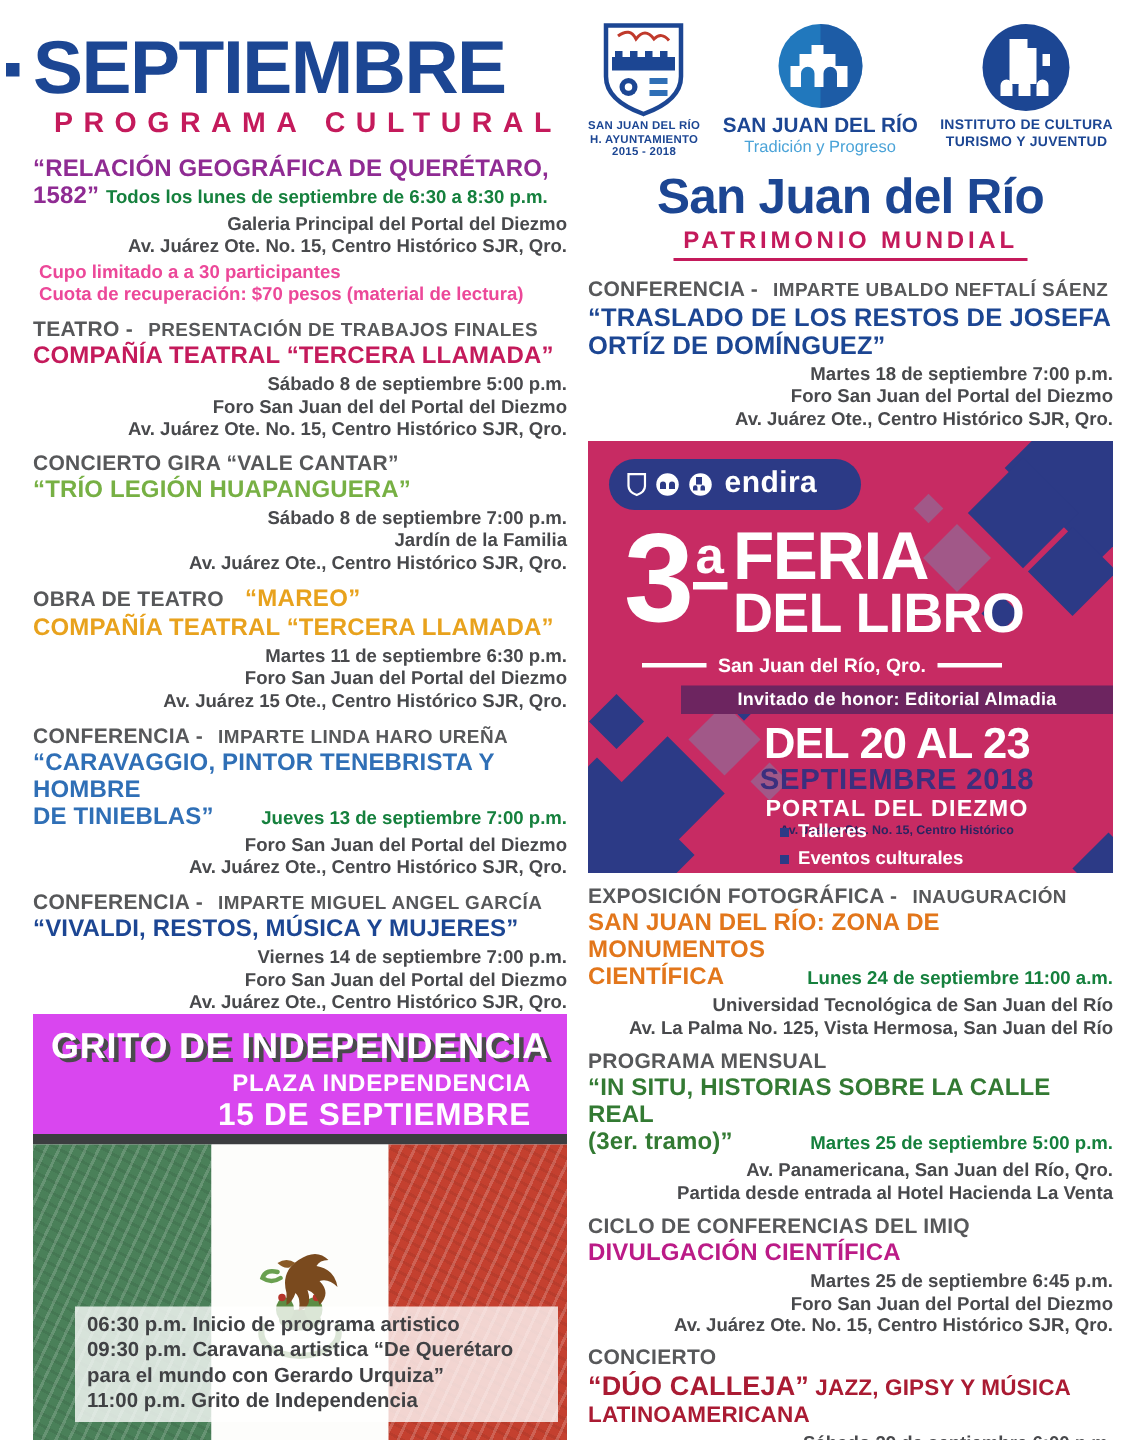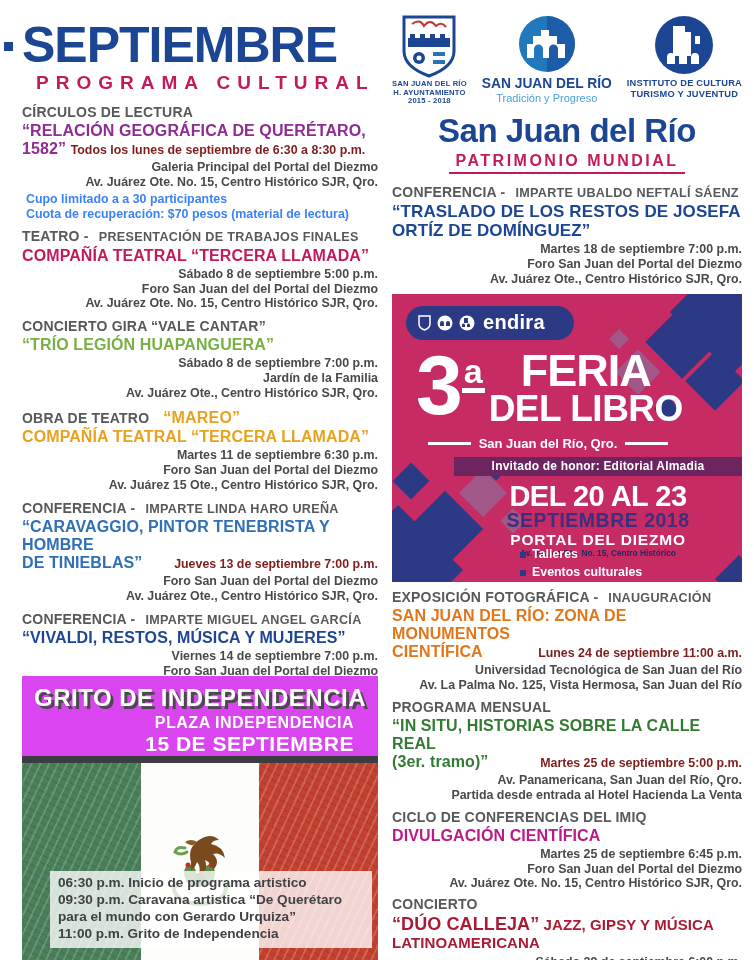--- a/index.html
+++ b/index.html
@@ -7,23 +7,23 @@
   .page {
     position:relative; width:754px; height:960px; background:#ffffff;
     font-family:"Liberation Sans","DejaVu Sans",sans-serif; overflow:hidden;
     margin:0 auto;
   }
   
   .cat { color:#57585a; font-weight:bold; font-size:14px; line-height:1.2; letter-spacing:.2px; }
   .cat .sub { font-size:12.6px; margin-left:6px; letter-spacing:.3px; }
   .etitle { font-weight:bold; font-size:16px; line-height:1.13; margin:1px 0 2px; letter-spacing:.1px; }
   .details { text-align:right; color:#48494c; font-weight:bold; font-size:12.4px; line-height:1.2; }
-  .notes { text-align:left; color:#3b82f6; font-weight:bold; font-size:12.4px; line-height:1.2; margin-top:2px; padding-left:4px; }
+  .notes { text-align:left; color:#ec4899; font-weight:bold; font-size:12.4px; line-height:1.2; margin-top:2px; padding-left:4px; }
   .trow { display:flex; justify-content:space-between; align-items:baseline; }
-  .tdate, .inline-detail { color:#7f1d1d; font-size:12.4px; font-weight:bold; letter-spacing:0; }
+  .tdate, .inline-detail { color:#15803d; font-size:12.4px; font-weight:bold; letter-spacing:0; }
   .event { margin-bottom:7px; }
   .cat-title { margin-left:10px; font-size:16px; }
 
   
   .col-left { position:absolute; left:22px; top:20px; width:356px; }
   .corner-mark { position:absolute; left:4px; top:42px; width:9px; height:9px; background:#1c4693; }
   .masthead { margin-bottom:10px; }
   .masthead .big { color:#1c4693; font-weight:bold; font-size:50px; letter-spacing:-1px; line-height:1; }
   .masthead .sub { color:#c41a5b; font-weight:bold; font-size:19px; letter-spacing:7px; margin-top:2px; padding-left:14px; }
 
@@ -63,21 +63,21 @@
   
   .poster { position:relative; width:350px; height:288px; background:#c72b63; overflow:hidden; margin-bottom:7px; }
   .diamond { position:absolute; transform:rotate(45deg); }
   .d-navy { background:#2c3a86; } .d-mauve { background:rgba(154,96,142,.85); }
   .endira-pill { position:absolute; left:14px; top:12px; width:168px; height:34px; background:#2c3a86;
     border-radius:17px; display:flex; align-items:center; padding:0 12px; gap:6px; }
   .endira-pill .brand { color:#fff; font-weight:bold; font-size:20px; letter-spacing:.3px; margin-left:2px; }
   .feria-title { position:absolute; left:24px; top:56px; display:flex; align-items:flex-start; color:#fff; }
   .feria-title .n3 { font-size:84px; font-weight:bold; line-height:.85; letter-spacing:-3px; }
   .feria-title .ord { font-size:34px; font-weight:bold; line-height:1; border-bottom:5px solid #fff; padding:0 2px 0; margin:4px 2px 0 2px; }
-  .feria-title .stack { display:flex; flex-direction:column; margin-left:2px;align-items:center; }
+  .feria-title .stack { display:flex; flex-direction:column; margin-left:2px; }
   .feria-title .f1 { font-size:45px; font-weight:bold; line-height:.92; letter-spacing:-1px; }
   .feria-title .f2 { font-size:37px; font-weight:bold; line-height:.95; letter-spacing:-.5px; }
   .feria-loc { position:absolute; left:36px; top:142px; width:240px; display:flex; align-items:center; gap:8px;
     color:#fff; font-weight:bold; font-size:13px; white-space:nowrap; }
   .feria-loc .dash { height:3px; background:#fff; flex:1; min-width:22px; }
   .honor-band { position:absolute; left:62px; right:0; top:163px; height:19px; background:#6d2560;
     color:#fff; font-weight:bold; font-size:12px; text-align:center; line-height:19px; letter-spacing:.2px; }
   .feria-dates { position:absolute; left:96px; top:188px; width:220px; text-align:center; }
   .feria-dates .d1 { color:#fff; font-weight:bold; font-size:29px; line-height:1; letter-spacing:-.5px; }
   .feria-dates .d2 { color:#3b2f7e; font-weight:bold; font-size:19.5px; line-height:1; letter-spacing:.5px; }
@@ -95,21 +95,20 @@
 <div class="page">
   <div class="corner-mark"></div>
 
   <div class="col-left">
     <div class="masthead">
       <div class="big">SEPTIEMBRE</div>
       <div class="sub">PROGRAMA CULTURAL</div>
     </div>
 
     <div class="event">
-      <p class="cat">CÍRCULOS DE LECTURA</p>
       <p class="etitle" style="color: rgb(143, 43, 147);">
         <span>“RELACIÓN GEOGRÁFICA DE QUERÉTARO,</span><br>
         <span>1582”</span>
         <span class="inline-detail">Todos los lunes de septiembre de 6:30 a 8:30 p.m.</span>
       </p>
       <div class="details">
         <div>Galeria Principal del Portal del Diezmo</div>
         <div>Av. Juárez Ote. No. 15, Centro Histórico SJR, Qro.</div>
       </div>
       <div class="notes">

